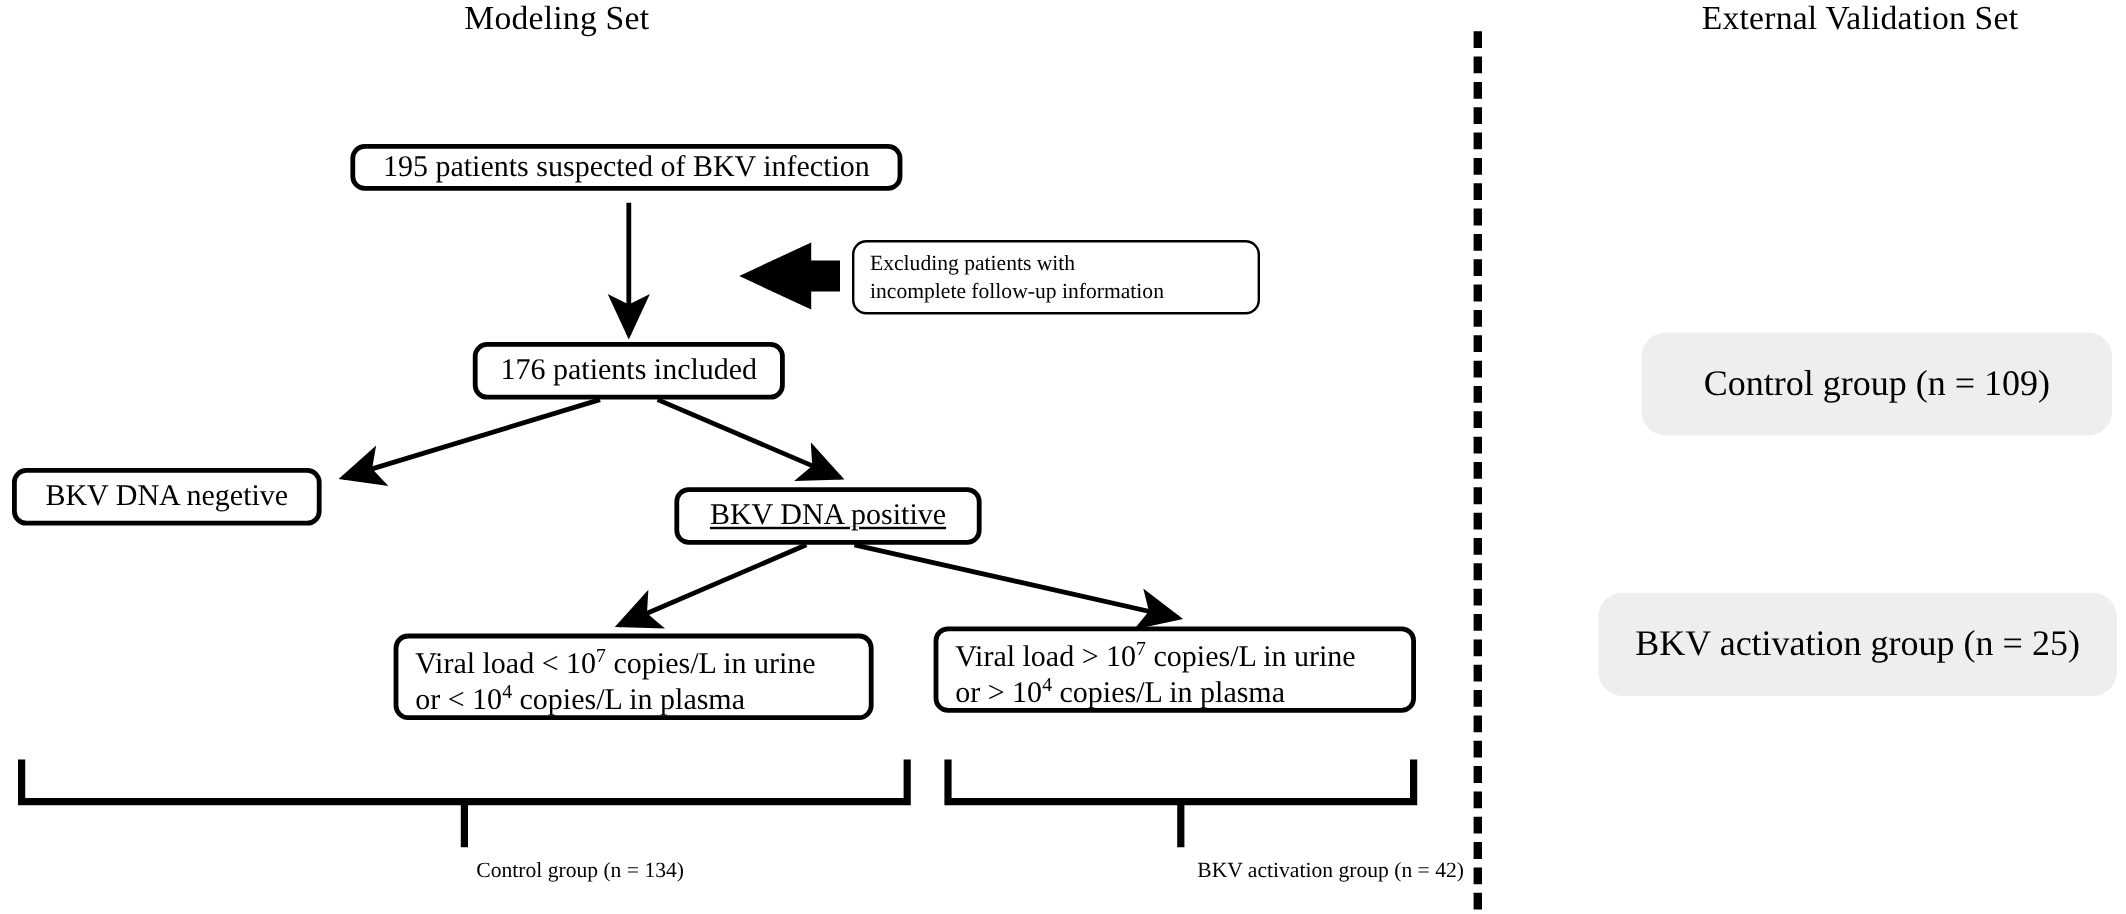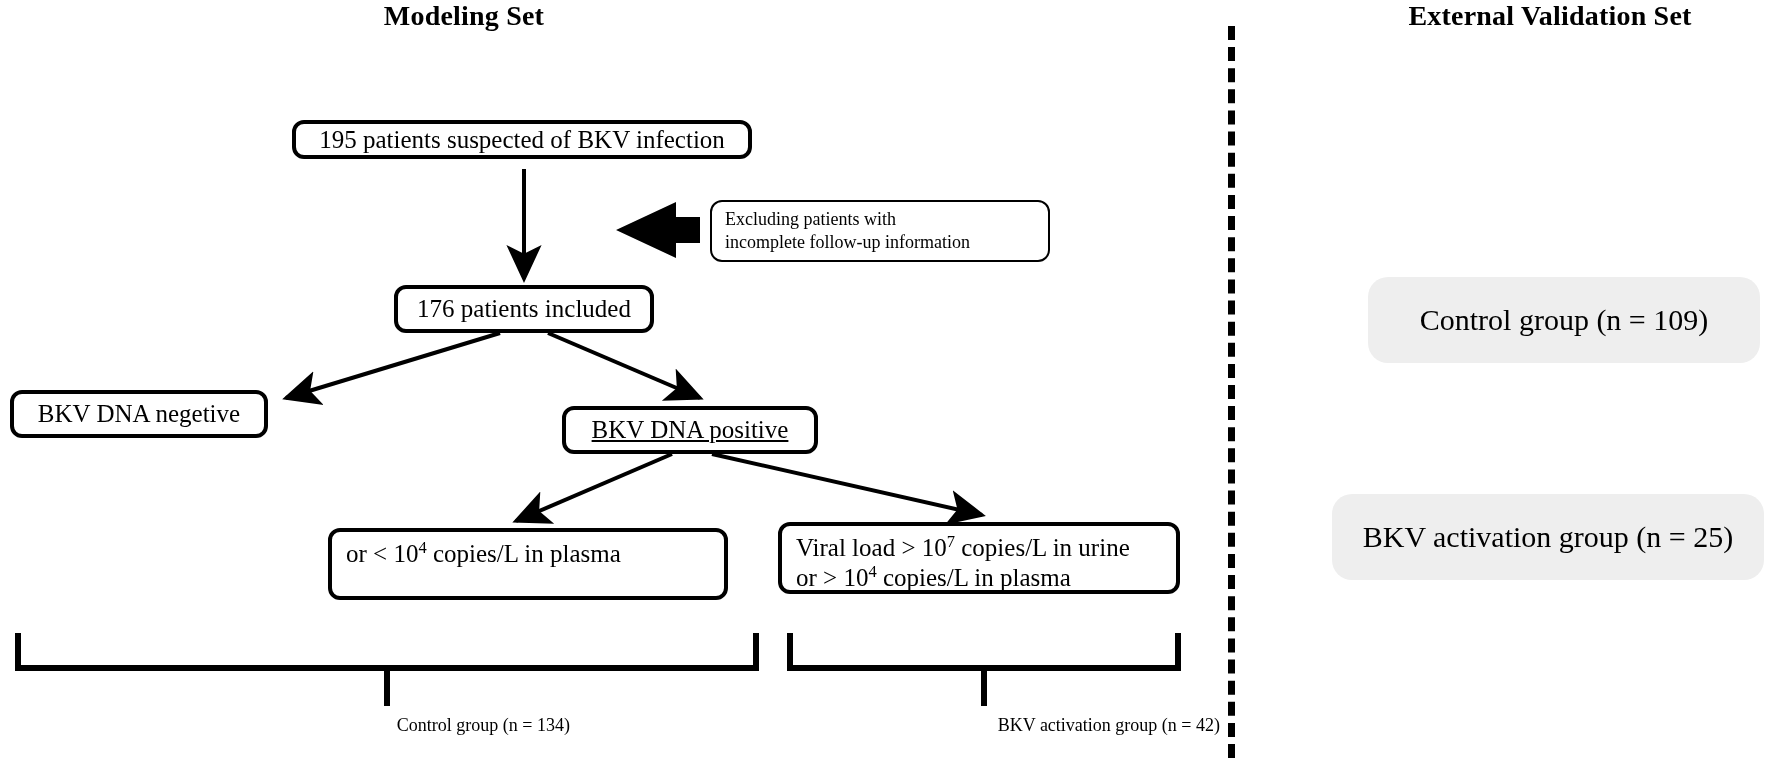--- a/index.html
+++ b/index.html
@@ -14,21 +14,21 @@
     overflow: hidden;
     font-family: "Liberation Serif", "DejaVu Serif", serif;
     color: #000000;
   }
 
   
   .abs { position: absolute; box-sizing: border-box; }
 
   
   .panel-title {
-    font-weight: bold;
+    font-weight: normal;
     font-size: 28px;
     letter-spacing: 0.2px;
     text-align: center;
     white-space: nowrap;
     line-height: 1;
   }
 
   
   .flow-box {
     border: 4px solid #000000;
@@ -112,20 +112,21 @@
 
 <div class="abs flow-box center" style="left:10px; top:390px; width:258px; height:48px;">
   <span>BKV DNA negetive</span>
 </div>
 
 <div class="abs flow-box center" style="left:562px; top:406px; width:256px; height:48px;text-decoration:underline;">
   <span>BKV DNA positive</span>
 </div>
 
 <div class="abs flow-box two-line" style="left:328px; top:528px; width:400px; height:72px;">
+  <span class="ln"><span>Viral load &lt; 10</span><sup>7</sup><span> copies/L in urine</span></span>
   <span class="ln"><span>or &lt; 10</span><sup>4</sup><span> copies/L in plasma</span></span>
 </div>
 
 <div class="abs flow-box two-line" style="left:778px; top:522px; width:402px; height:72px;">
   <span class="ln"><span>Viral load &gt; 10</span><sup>7</sup><span> copies/L in urine</span></span>
   <span class="ln"><span>or &gt; 10</span><sup>4</sup><span> copies/L in plasma</span></span>
 </div>
 
 <div class="abs brace-caption" style="left:210px; top:715px; width:360px;">Control group (n = 134)</div>
 

